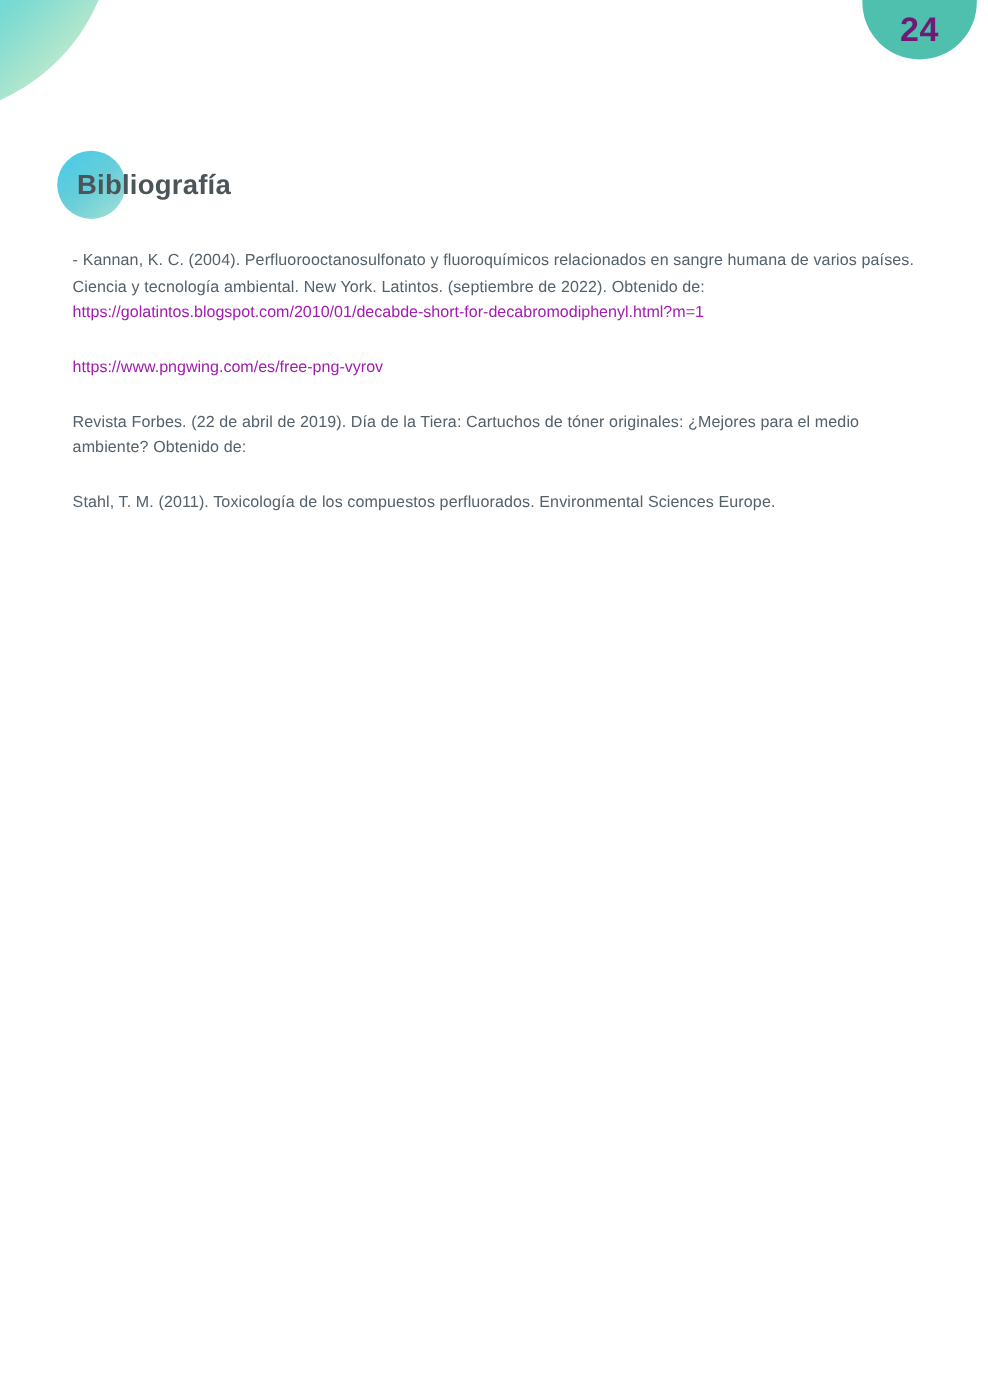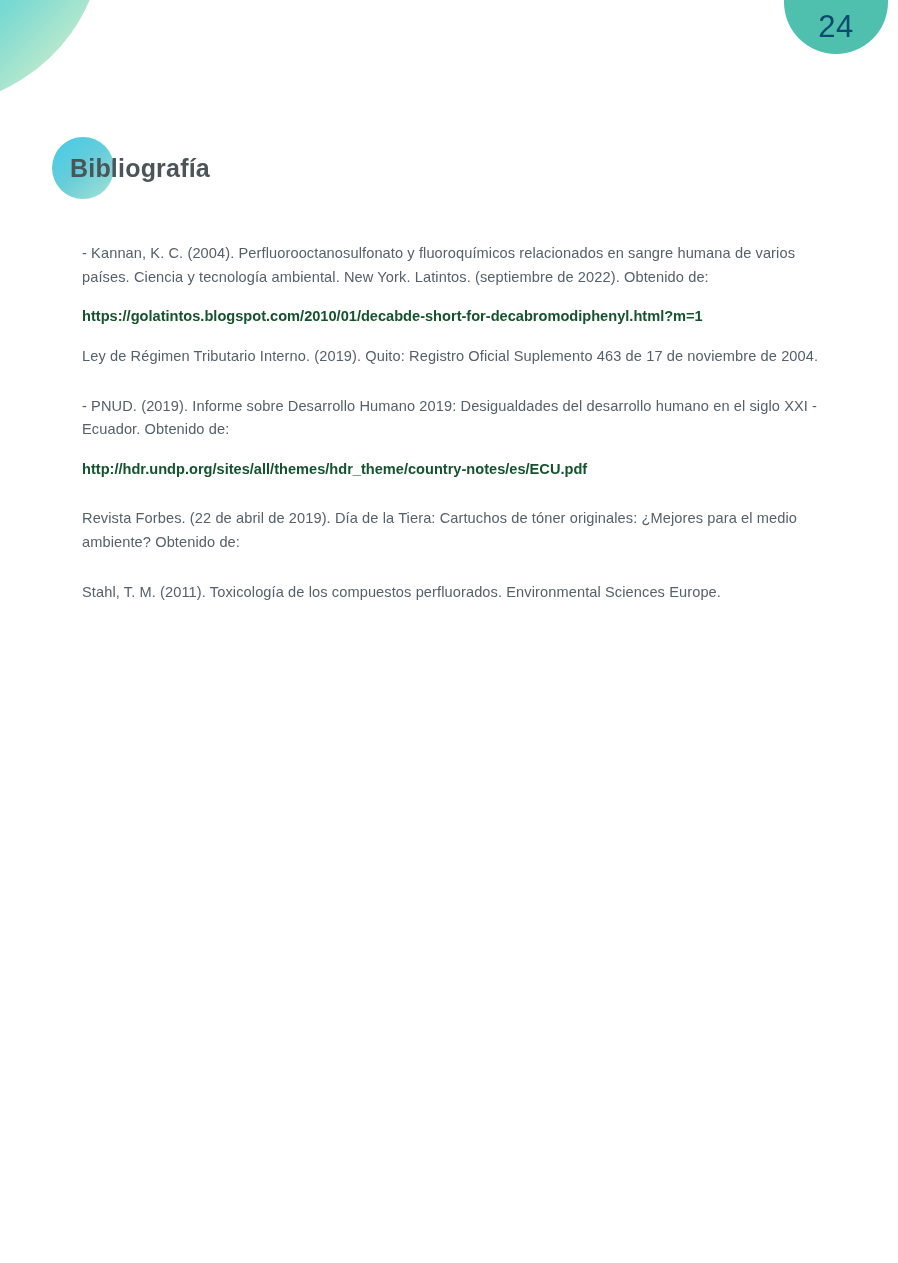--- a/index.html
+++ b/index.html
@@ -46,23 +46,23 @@
     height: 100px;
     border-radius: 0 0 52px 52px;
     background: #4fbfae;
     display: flex;
     align-items: flex-end;
     justify-content: center;
     padding-bottom: 12px;
     box-sizing: border-box;
   }
   .page-badge-number {
-    color: #0c4a6e;
+    color: #701a75;
     font-size: 31px;
-    font-weight: normal;
+    font-weight: bold;
     letter-spacing: 0.5px;
     line-height: 1;
   }
 
   
   .heading-wrap {
     position: absolute;
     left: 52px;
     top: 137px;
     height: 62px;
@@ -92,29 +92,29 @@
   .biblio {
     position: absolute;
     left: 66px;
     top: 226px;
     width: 774px;
   }
   .entry {
     margin-bottom: 26px;
   }
   .entry p {
-    margin: 16px;
+    margin: 0;
     font-size: 14.6px;
     line-height: 1.62;
     color: #55616a;
     letter-spacing: 0.1px;
   }
   .entry p.url {
-    font-weight: bold;
-    color: #14532d;
+    font-weight: normal;
+    color: #a21caf;
     letter-spacing: 0;
   }
 </style>
 </head>
 <body>
 
 <div class="corner-blob">
   <div class="corner-blob-inner"></div>
 </div>
 
@@ -124,27 +124,23 @@
 
 <div class="heading-wrap">
   <span class="heading-dot"></span>
   <span class="heading-text">Bibliografía</span>
 </div>
 
 <div class="biblio">
     <div class="entry">
       <p>- Kannan, K. C. (2004). Perfluorooctanosulfonato y fluoroquímicos relacionados en sangre humana de varios países. Ciencia y tecnología ambiental. New York. Latintos. (septiembre de 2022). Obtenido de:</p>
       <p class="url">https://golatintos.blogspot.com/2010/01/decabde-short-for-decabromodiphenyl.html?m=1</p>
-      <p>Ley de Régimen Tributario Interno. (2019). Quito: Registro Oficial Suplemento 463 de 17 de noviembre de 2004.</p>
     </div>
     <div class="entry">
-    </div>
-    <div class="entry">
-      <p>- PNUD. (2019). Informe sobre Desarrollo Humano 2019: Desigualdades del desarrollo humano en el siglo XXI - Ecuador. Obtenido de:</p>
-      <p class="url">http://hdr.undp.org/sites/all/themes/hdr_theme/country-notes/es/ECU.pdf</p>
+      <p class="url">https://www.pngwing.com/es/free-png-vyrov</p>
     </div>
     <div class="entry">
       <p>Revista Forbes. (22 de abril de 2019). Día de la Tiera: Cartuchos de tóner originales: ¿Mejores para el medio ambiente? Obtenido de:</p>
     </div>
     <div class="entry">
       <p>Stahl, T. M. (2011). Toxicología de los compuestos perfluorados. Environmental Sciences Europe.</p>
     </div>
   </div>
 
 </body></html>

